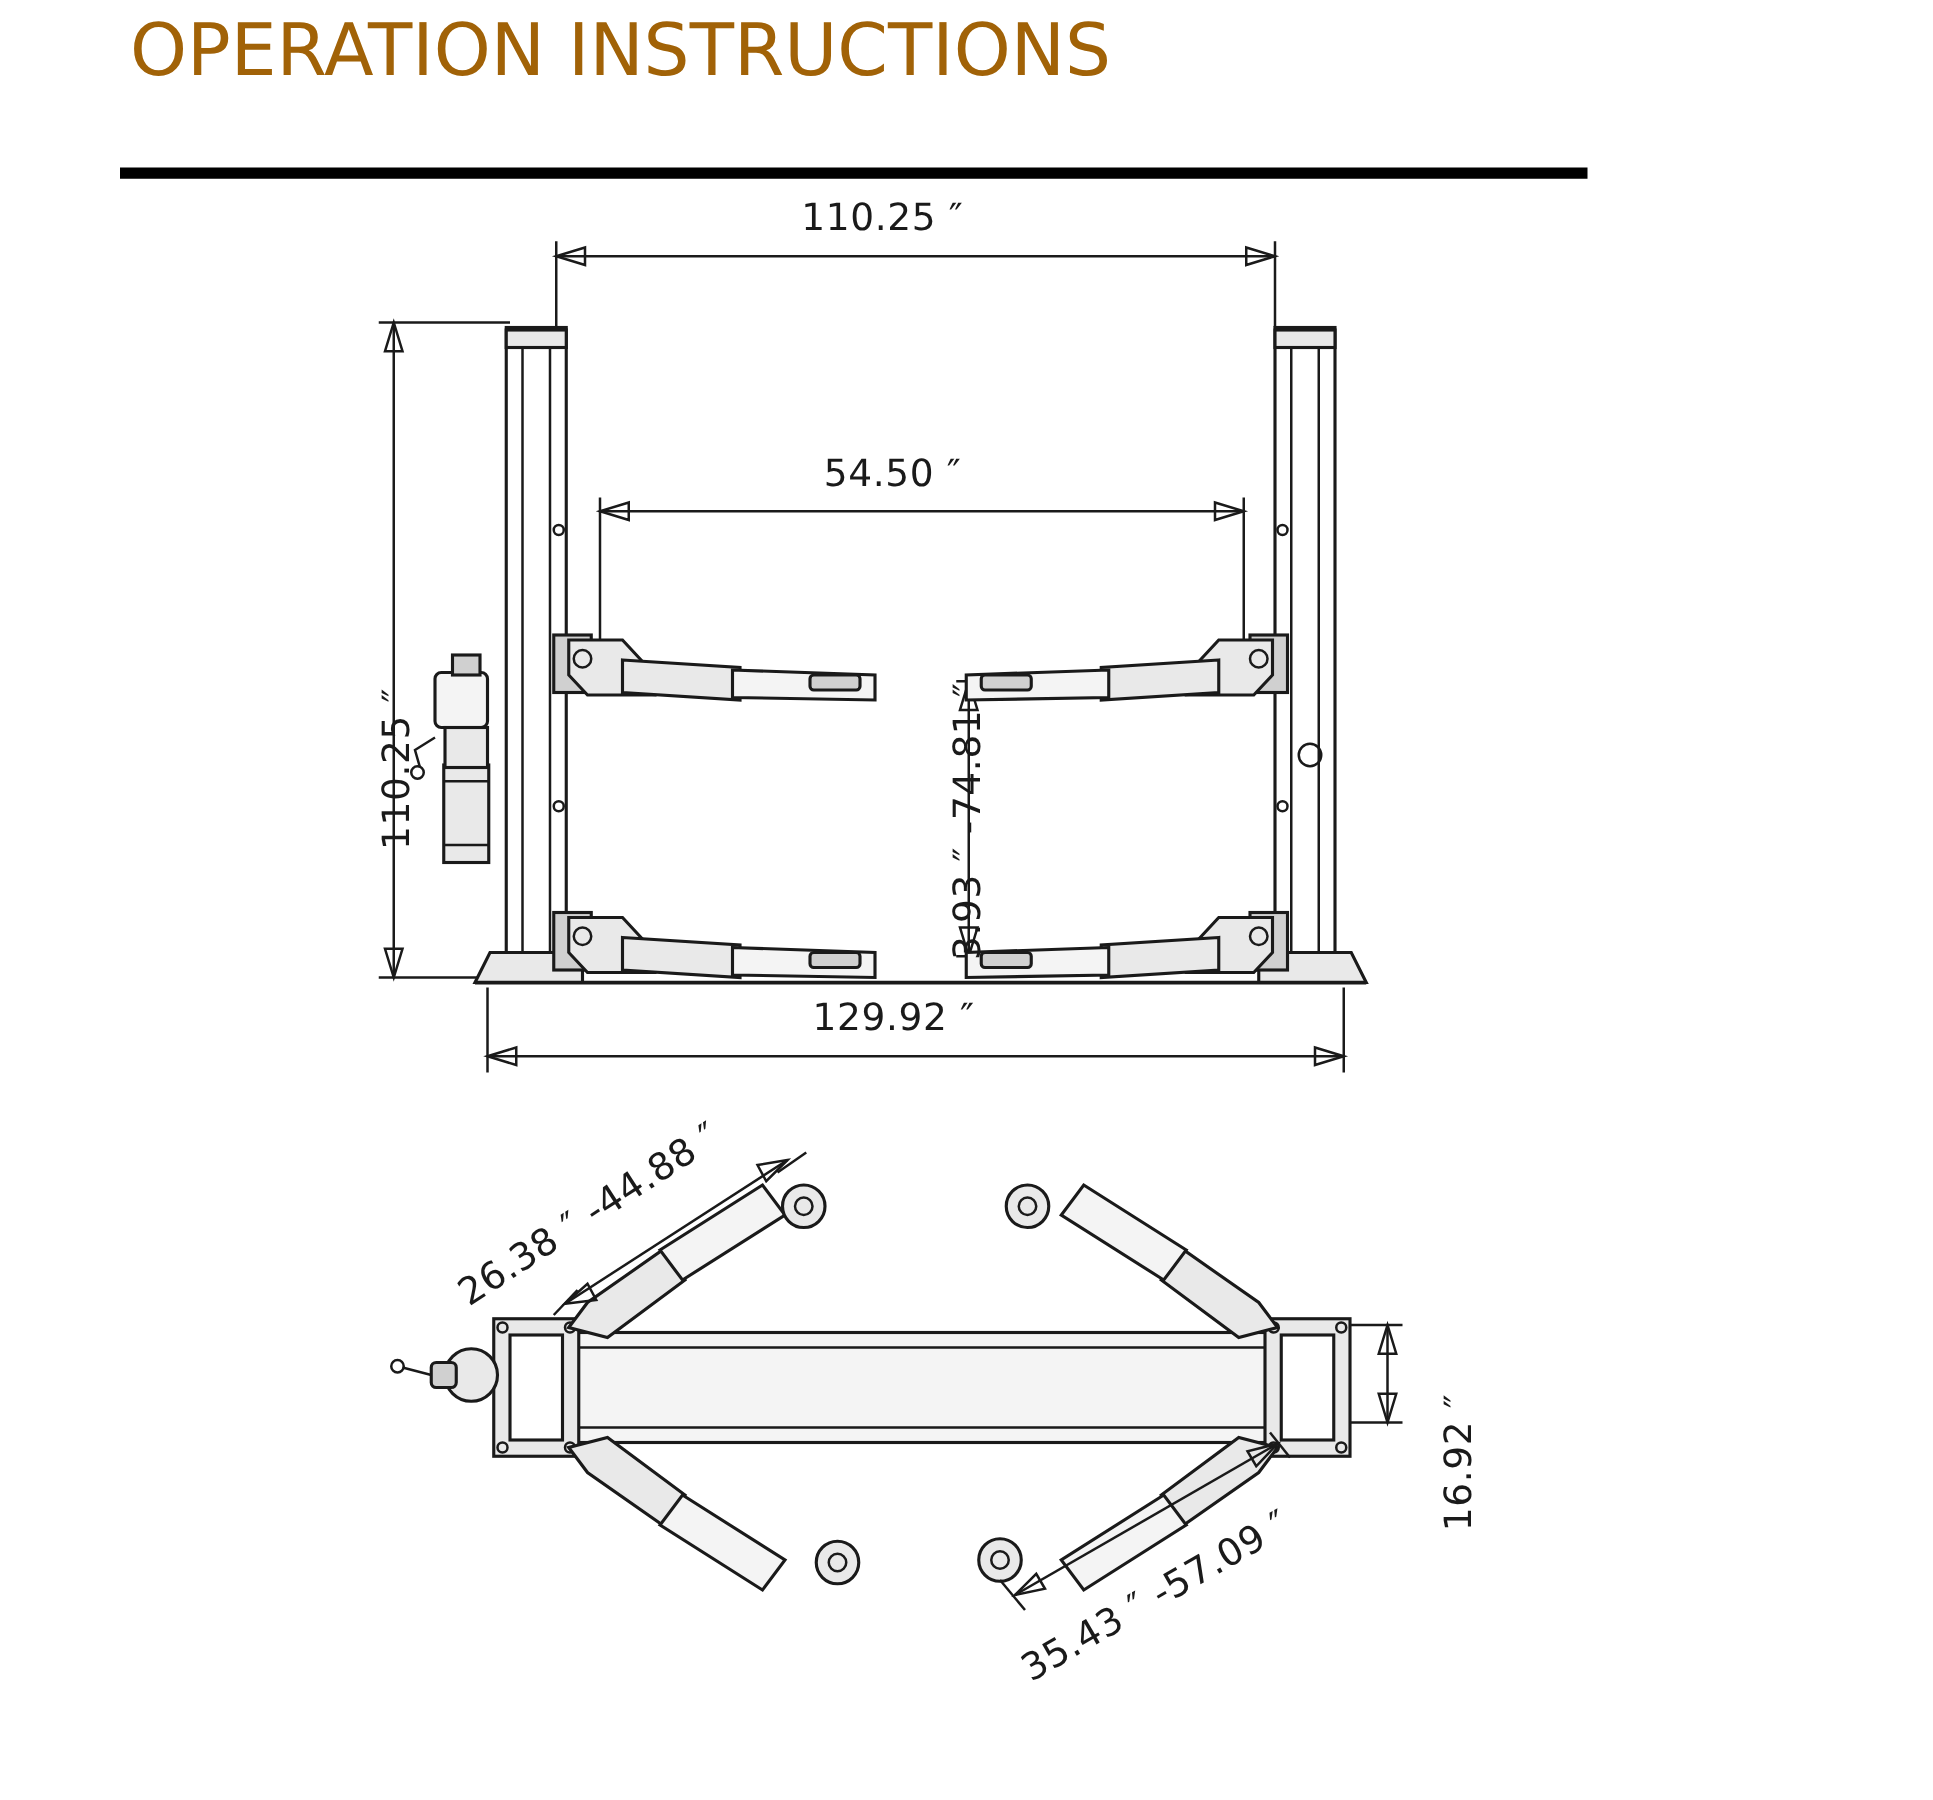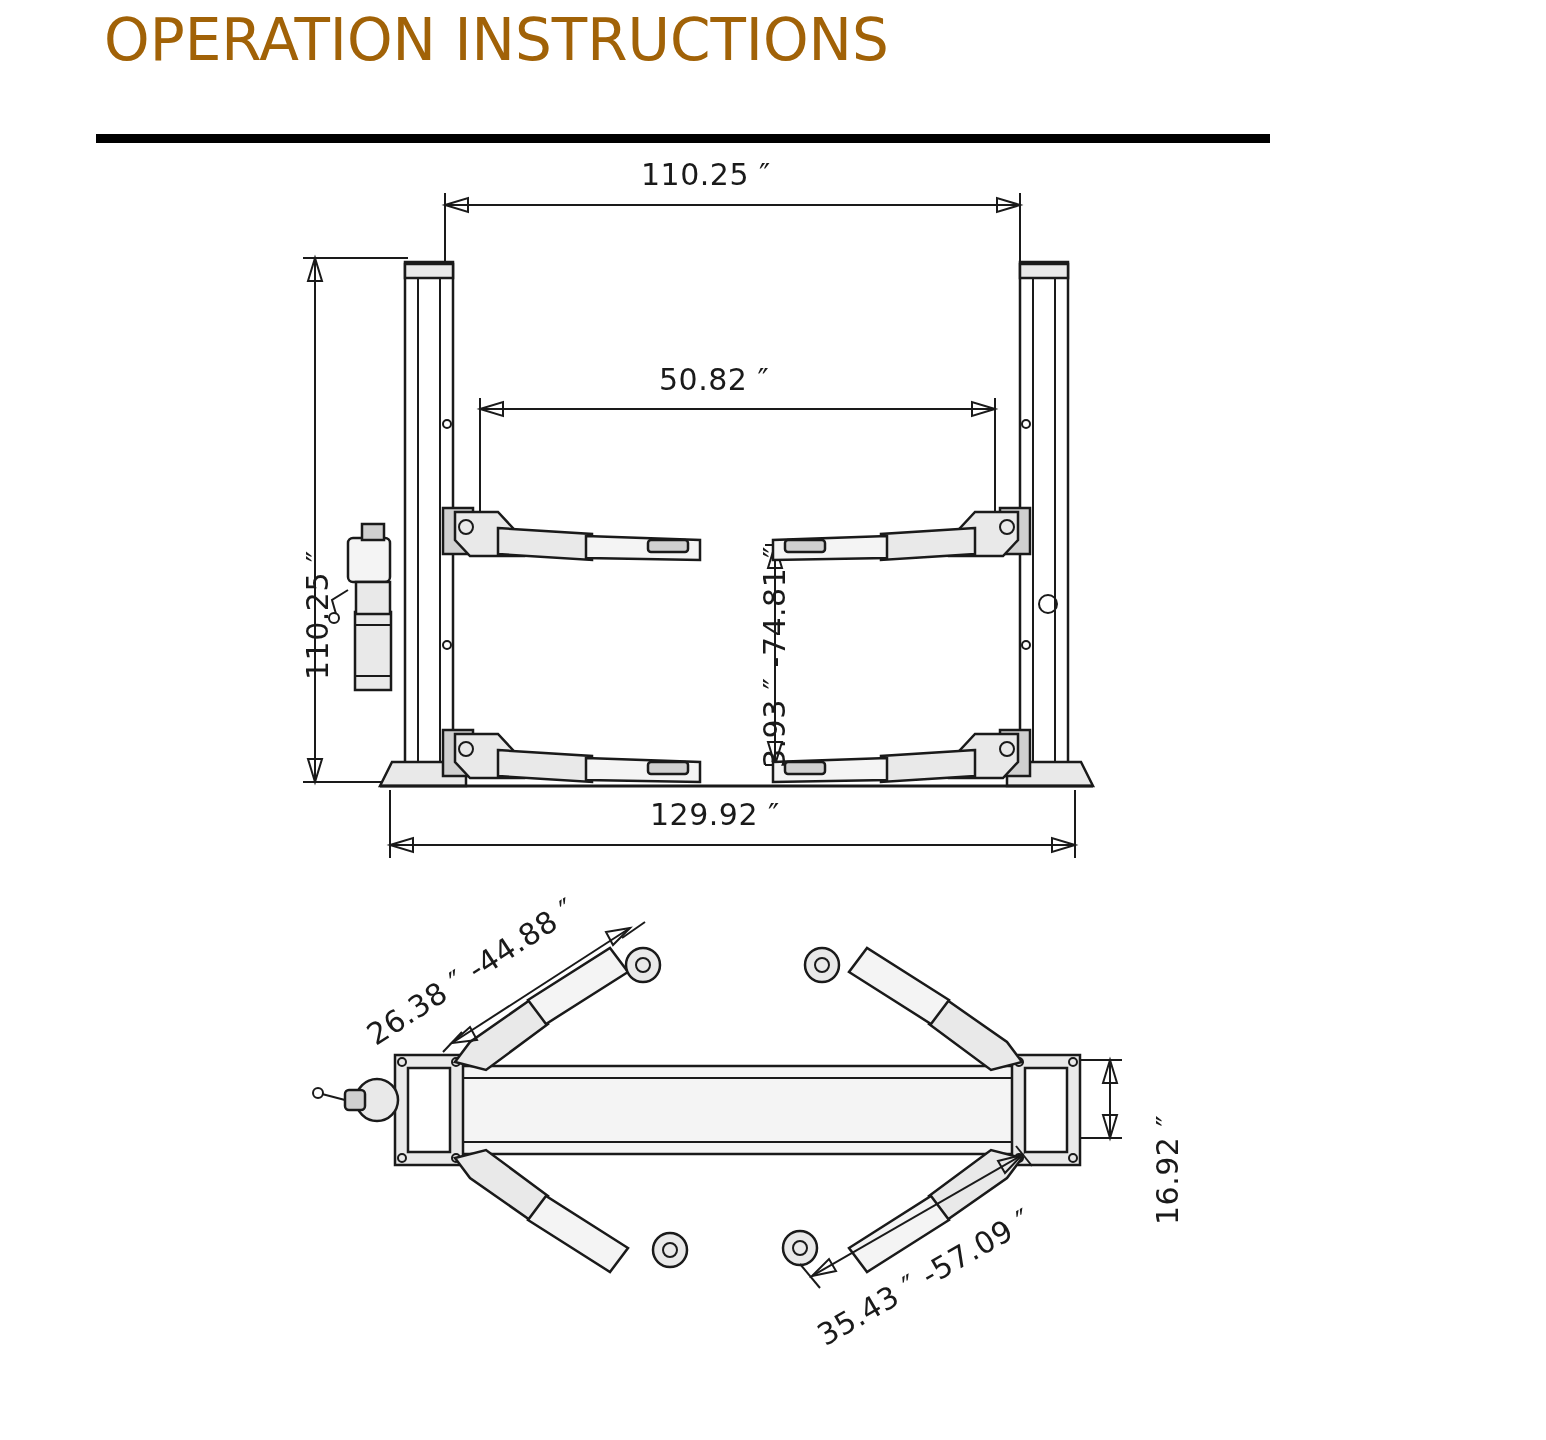--- a/index.html
+++ b/index.html
@@ -262,21 +262,21 @@
       <path class="ln thin" d="M1110 1060 L1103 1083 L1117 1083 Z" fill="#1a1a1a"></path>
       <path class="ln thin" d="M1110 1138 L1103 1115 L1117 1115 Z" fill="#1a1a1a"></path>
       <line class="ln thin" x1="1080" y1="1060" x2="1122" y2="1060"></line>
       <line class="ln thin" x1="1080" y1="1138" x2="1122" y2="1138"></line>
     </g>
   </g>
 </svg>
 
 <div class="dim-text" style="left:641px; top:157px;">110.25 ″</div>
 
-<div class="dim-text" style="left:659px; top:362px;">50.82 ″</div>
+<div class="dim-text" style="left:659px; top:362px;">54.50 ″</div>
 
 <div class="dim-text vert" style="left:300px; top:680px; transform: rotate(-90deg);">110.25 ″</div>
 
 <div class="dim-text vert" style="left:757px; top:768px; transform: rotate(-90deg);">3.93 ″ -74.81 ″</div>
 
 <div class="dim-text" style="left:650px; top:797px;">129.92 ″</div>
 
 <div class="dim-text" style="left:370px; top:1020px; transform: rotate(-33deg); transform-origin: 0 50%;">26.38 ″ -44.88 ″</div>
 
 <div class="dim-text" style="left:820px; top:1320px; transform: rotate(-30deg); transform-origin: 0 50%;">35.43 ″ -57.09 ″</div>

